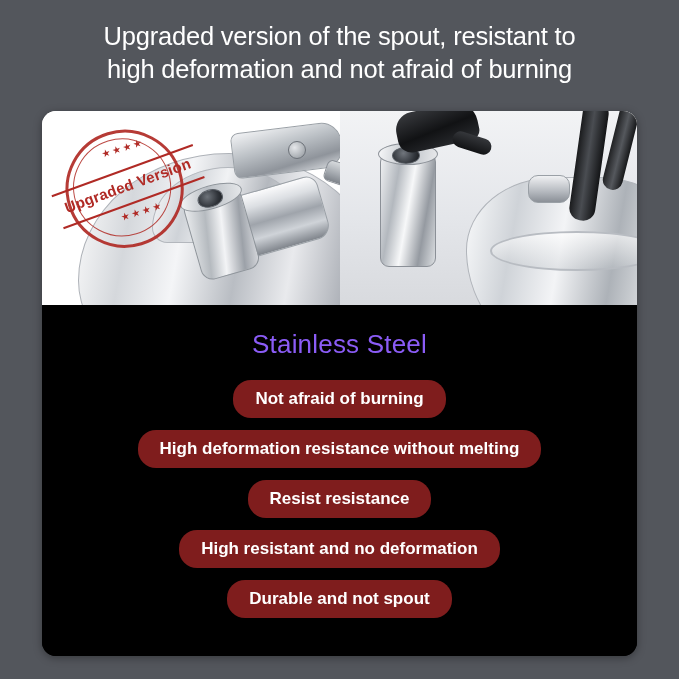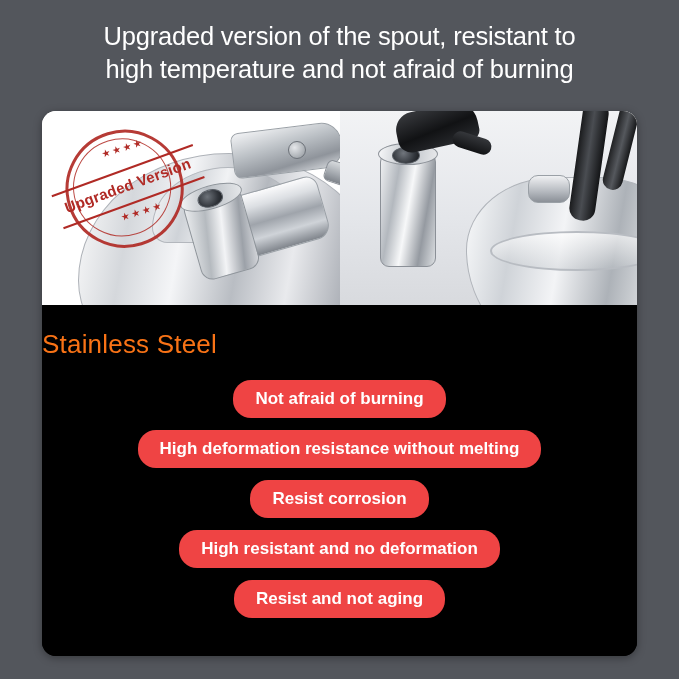--- a/index.html
+++ b/index.html
@@ -345,51 +345,52 @@
   
   .panel {
     position: relative;
     width: 100%;
     height: 351px;
     background: #000000;
     padding-top: 24px;
     box-sizing: border-box;
   }
   .panel-title {
-    color: #f97316;
+    text-align: center;
+    color: #8b5cf6;
     font-size: 26px;
     font-weight: 400;
     letter-spacing: 0.2px;
     margin-bottom: 20px;
   }
   .pill-row {
     display: flex;
     justify-content: center;
     margin-bottom: 12px;
   }
   .pill {
     display: inline-block;
-    background: #ef4444;
+    background: #7f1d1d;
     color: #ffffff;
     font-size: 17px;
     font-weight: bold;
     line-height: 1;
     padding: 10px 22px 11px;
     border-radius: 18px;
     white-space: nowrap;
   }
 </style>
 </head>
 <body>
 
 <div class="poster">
 
   <div class="headline">
     <span class="line">Upgraded version of the spout, resistant to</span>
-    <span class="line">high temperature and not afraid of burning</span>
+    <span class="line">high deformation and not afraid of burning</span>
   </div>
 
   <div class="card">
 
     <div class="photos">
 
       <div class="photo photo-left">
         <div class="kettle-body"></div>
         <div class="kettle-shoulder"></div>
         <div class="spout-main">
@@ -434,24 +435,24 @@
     <div class="panel">
       <div class="panel-title">Stainless Steel</div>
 
       <div class="pill-row">
         <span class="pill">Not afraid of burning</span>
       </div>
       <div class="pill-row">
         <span class="pill">High deformation resistance without melting</span>
       </div>
       <div class="pill-row">
-        <span class="pill">Resist corrosion</span>
+        <span class="pill">Resist resistance</span>
       </div>
       <div class="pill-row">
         <span class="pill">High resistant and no deformation</span>
       </div>
       <div class="pill-row">
-        <span class="pill">Resist and not aging</span>
+        <span class="pill">Durable and not spout</span>
       </div>
     </div>
 
   </div>
 </div>
 
 </body></html>

